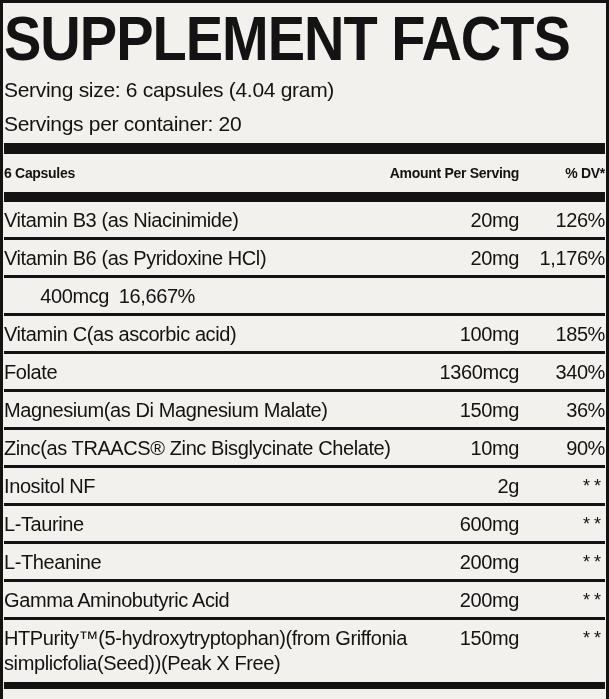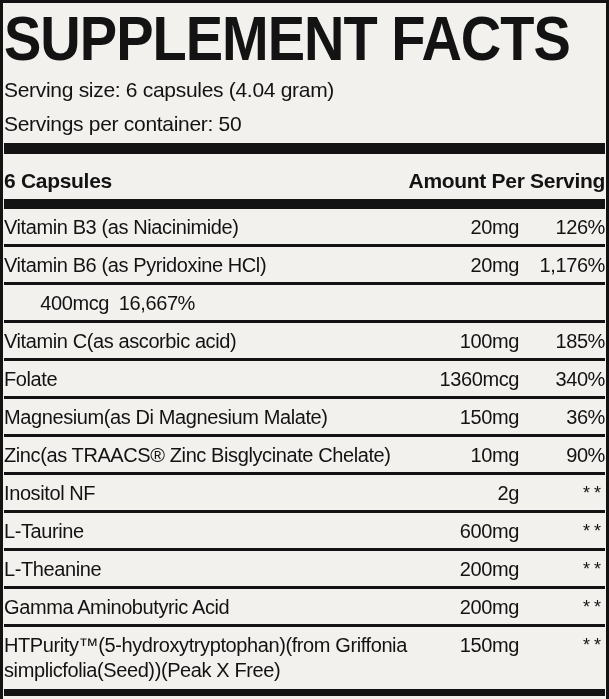--- a/index.html
+++ b/index.html
@@ -39,21 +39,21 @@
   .bar-header  { height: 10px; margin-top: 0; }
   .bar-foot    { height: 7px;  margin-top: 2px; }
 
   .trow {
     display: flex;
     align-items: flex-start;
     padding: 6px 0 4px 0;
   }
   .trow.bordered { border-bottom: 3px solid #131313; }
   .thead { padding: 7px 0 6px 0; font-weight: bold; }
-  .thead .cell { font-size: 21px; letter-spacing: -0.3px; margin-top: 7px; }
+  .thead .cell { font-size: 14px; letter-spacing: -0.3px; }
 
   .cell { font-size: 20px; letter-spacing: -0.4px; line-height: 25px; }
   .cell-name   { flex: 1 1 auto; text-align: left; }
   .cell-amount { flex: 0 0 105px; text-align: right; white-space: nowrap; }
   .cell-dv     { flex: 0 0 86px;  text-align: right; white-space: nowrap; }
   .trow.wide-name .cell-name   { flex-basis: 440px; flex-grow: 1; }
   .trow.wide-name .cell-amount { flex-basis: 65px; }
   .stars { letter-spacing: 4px; font-size: 18px; }
 
   .footnotes { margin-top: 12px; }
@@ -64,28 +64,29 @@
   }
 </style>
 </head>
 <body>
 
 <div id="label">
 
   <div class="title">SUPPLEMENT FACTS</div>
 
   <div class="serving-line">Serving size: 6 capsules (4.04 gram)</div>
-  <div class="serving-line">Servings per container: 50</div>
+  <div class="serving-line">Servings per container: 20</div>
 
   <div class="bar bar-thick"></div>
 
   <div>
     <div class="trow thead">
       <div class="cell cell-name">6 Capsules</div>
       <div class="cell cell-amount">Amount Per Serving</div>
+      <div class="cell cell-dv">% DV*</div>
     </div>
     <div class="bar bar-header"></div>
 
     <div class="trow bordered">
       <div class="cell cell-name">Vitamin B3 (as Niacinimide)</div>
       <div class="cell cell-amount">20mg</div>
       <div class="cell cell-dv">126%</div>
     </div>
     <div class="trow bordered">
       <div class="cell cell-name">Vitamin B6 (as Pyridoxine HCl)</div>

